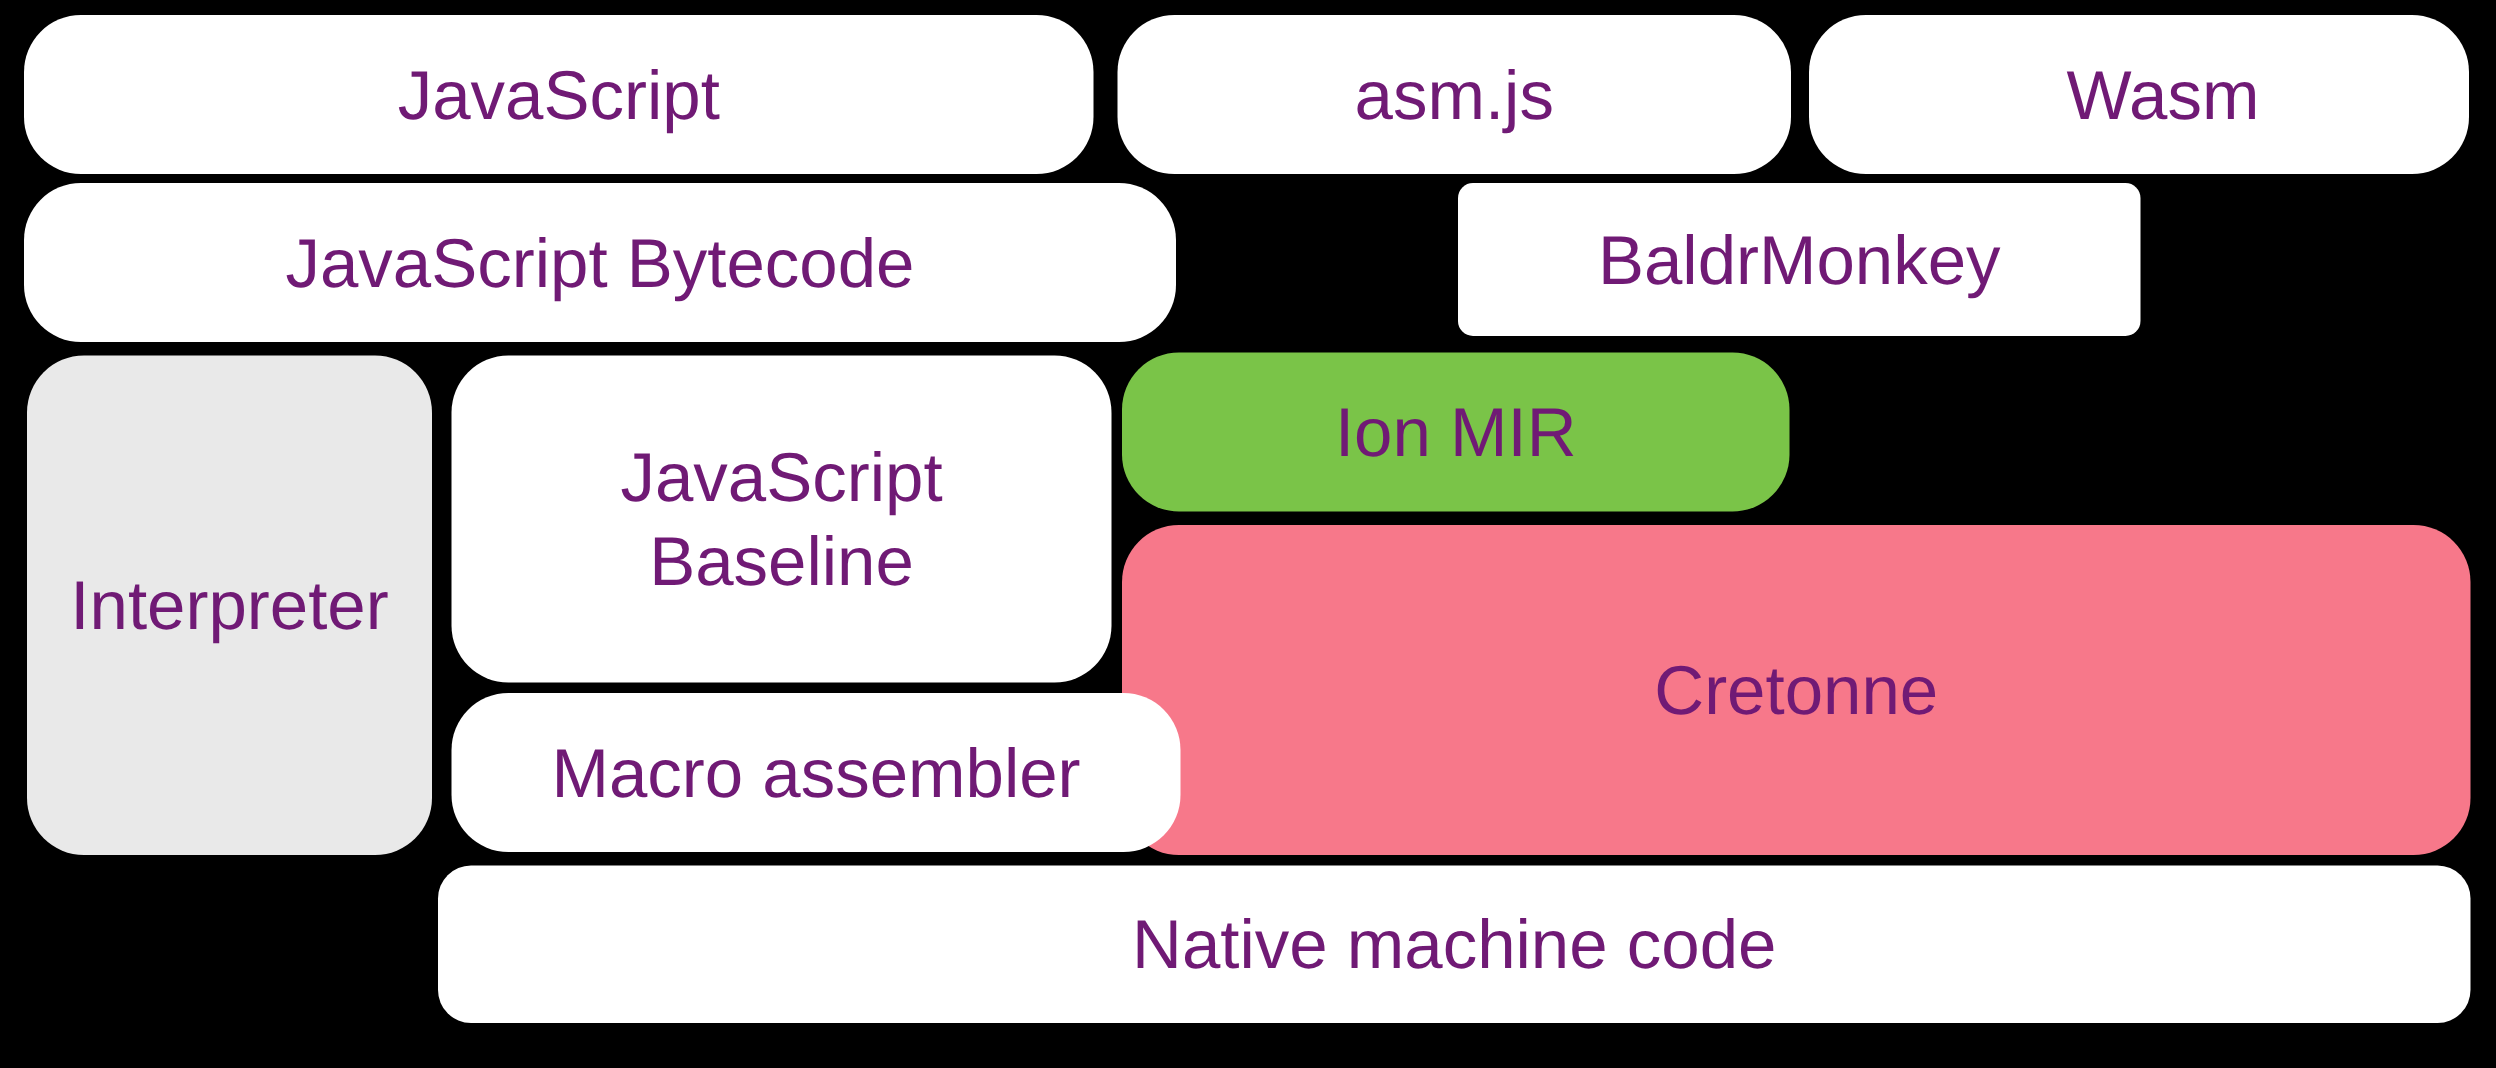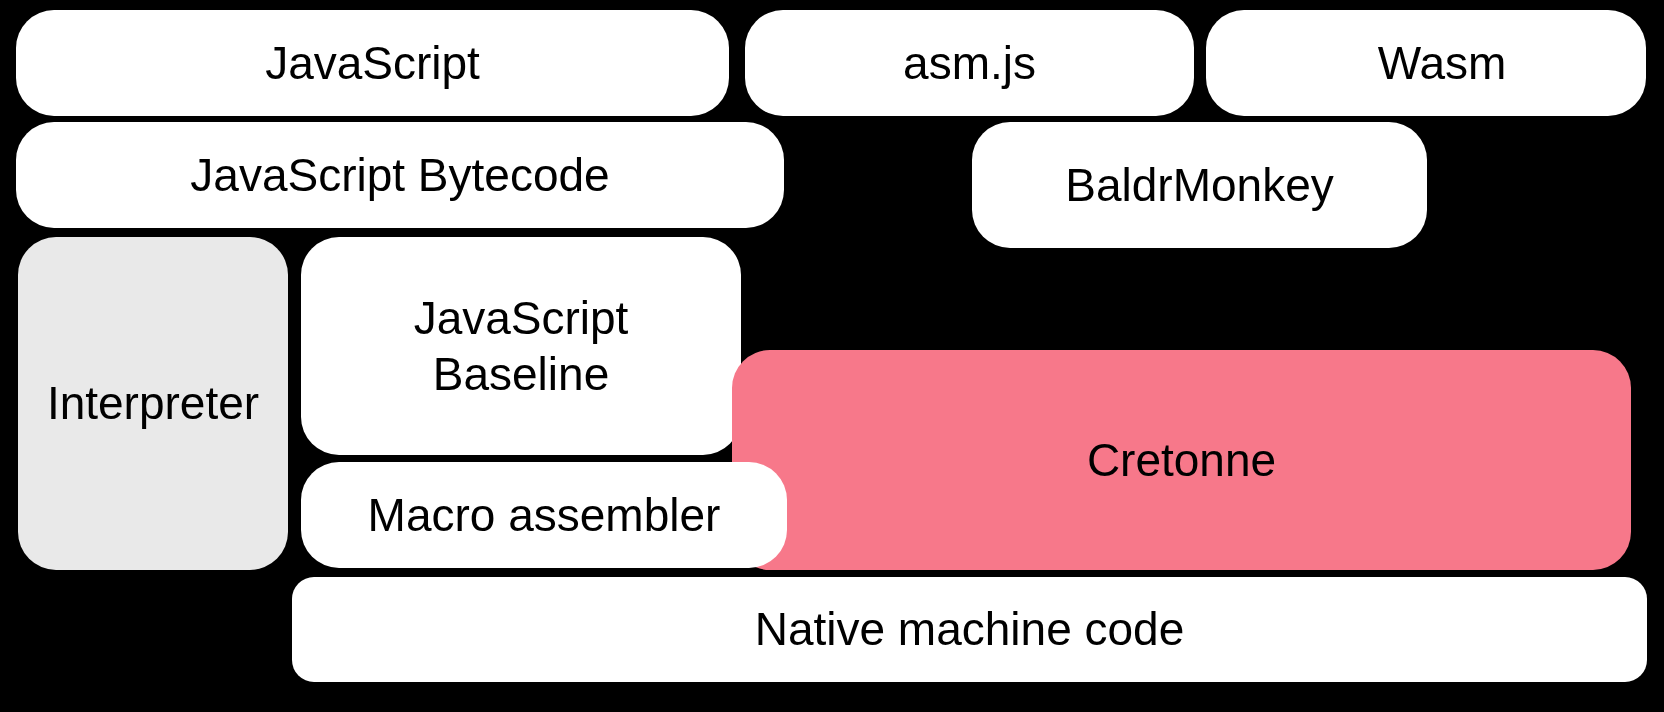--- a/index.html
+++ b/index.html
@@ -15,47 +15,48 @@
     overflow: hidden;
     font-family: "Liberation Sans", sans-serif;
   }
   .node {
     position: absolute;
     border-radius: 38px;
     display: flex;
     align-items: center;
     justify-content: center;
     text-align: center;
-    color: #000000;
+    color: #701a75;
     font-size: 46px;
     line-height: 1.22;
     white-space: pre-line;
     box-sizing: border-box;
   }
 </style>
 </head>
 <body>
 
 <div class="canvas">
 
   <div class="node" style="left: 16px; top: 10px; width: 713px; height: 106px; background: rgb(255, 255, 255);">JavaScript</div>
 
   <div class="node" style="left: 745px; top: 10px; width: 449px; height: 106px; background: rgb(255, 255, 255); text-align: center;">asm.js</div>
 
   <div class="node" style="left: 1206px; top: 10px; width: 440px; height: 106px; background: rgb(255, 255, 255); padding-left: 32px;">Wasm</div>
 
   <div class="node" style="left: 16px; top: 122px; width: 768px; height: 106px; background: rgb(255, 255, 255);">JavaScript Bytecode</div>
 
-  <div class="node" style="left: 972px; top: 122px; width: 455px; height: 126px; background: rgb(255, 255, 255);">BaldrMonkey</div>
+  <div class="node" style="left: 972px; top: 122px; width: 455px; height: 102px; background: rgb(255, 255, 255); border-radius: 10px;">BaldrMonkey</div>
 
   <div class="node" style="left: 18px; top: 237px; width: 270px; height: 333px; background: rgb(233, 233, 233); text-align: right;">Interpreter</div>
 
   <div class="node" style="left: 301px; top: 237px; width: 440px; height: 218px; background: rgb(255, 255, 255);">JavaScript
 Baseline</div>
 
+  <div class="node" style="left: 748px; top: 235px; width: 445px; height: 106px; background: rgb(122, 196, 72);">Ion MIR</div>
 
-  <div class="node" style="left: 732px; top: 350px; width: 899px; height: 220px; background: rgb(247, 120, 138);">Cretonne</div>
+  <div class="node" style="left: 748px; top: 350px; width: 899px; height: 220px; background: rgb(247, 120, 138);">Cretonne</div>
 
   <div class="node" style="left: 301px; top: 462px; width: 486px; height: 106px; background: rgb(255, 255, 255);">Macro assembler</div>
 
   <div class="node" style="left: 292px; top: 577px; width: 1355px; height: 105px; background: rgb(255, 255, 255); border-radius: 22px;">Native machine code</div>
 
 </div>
 
 </body></html>

